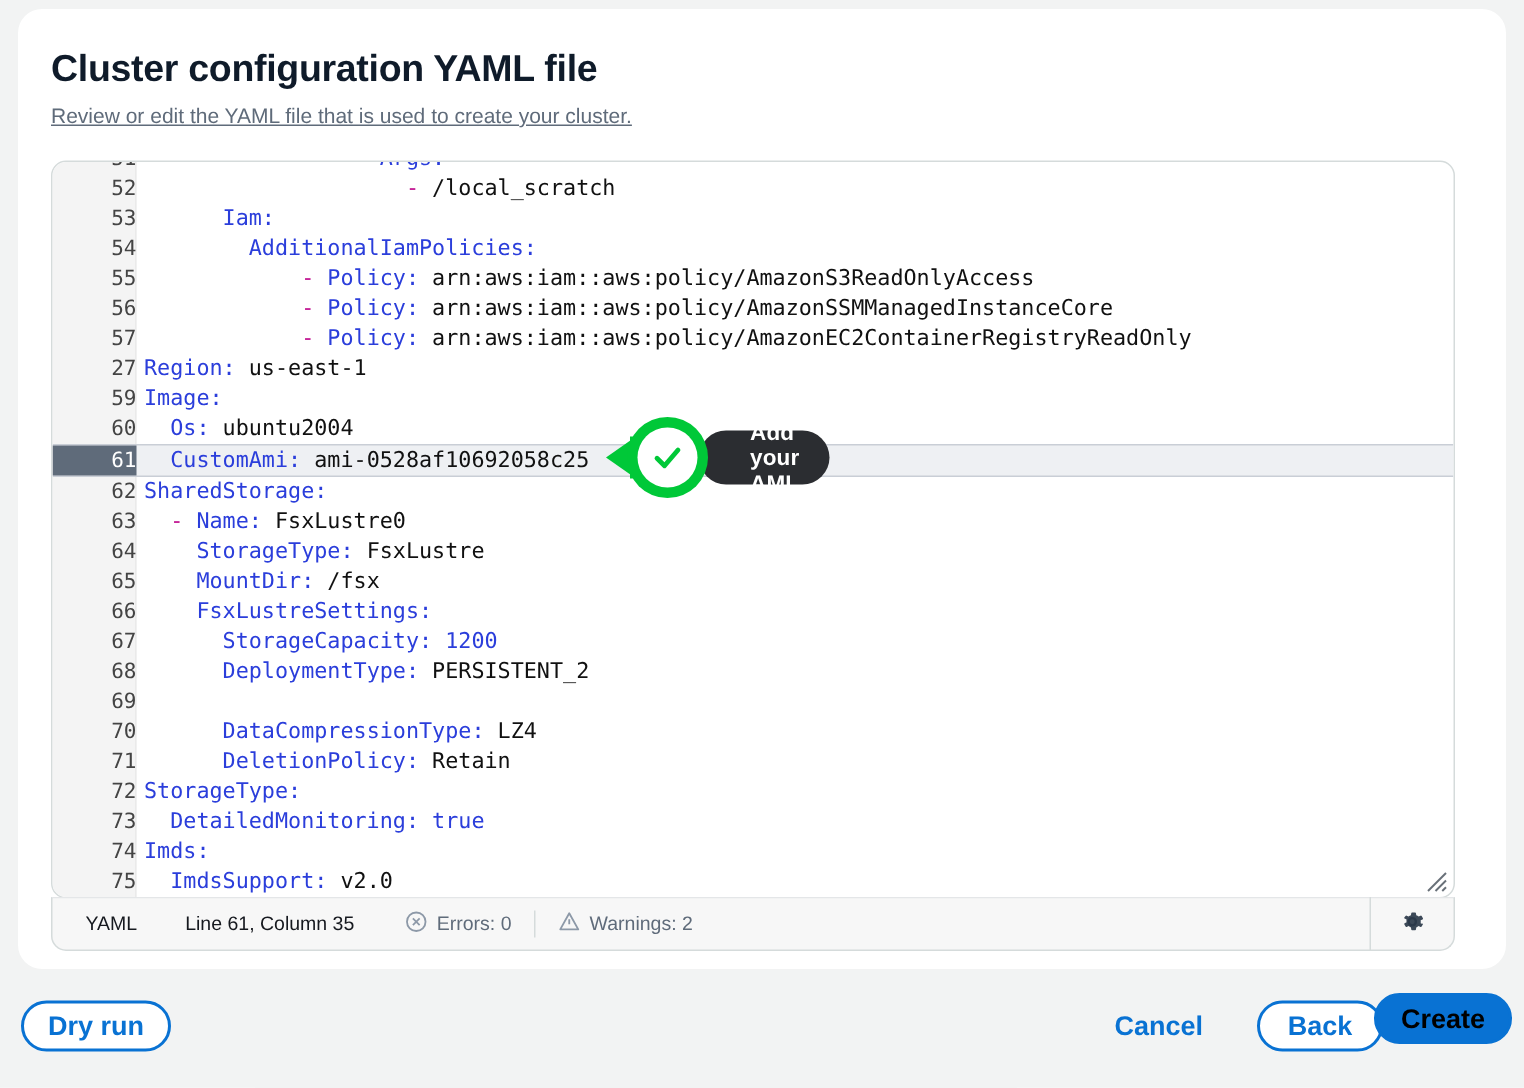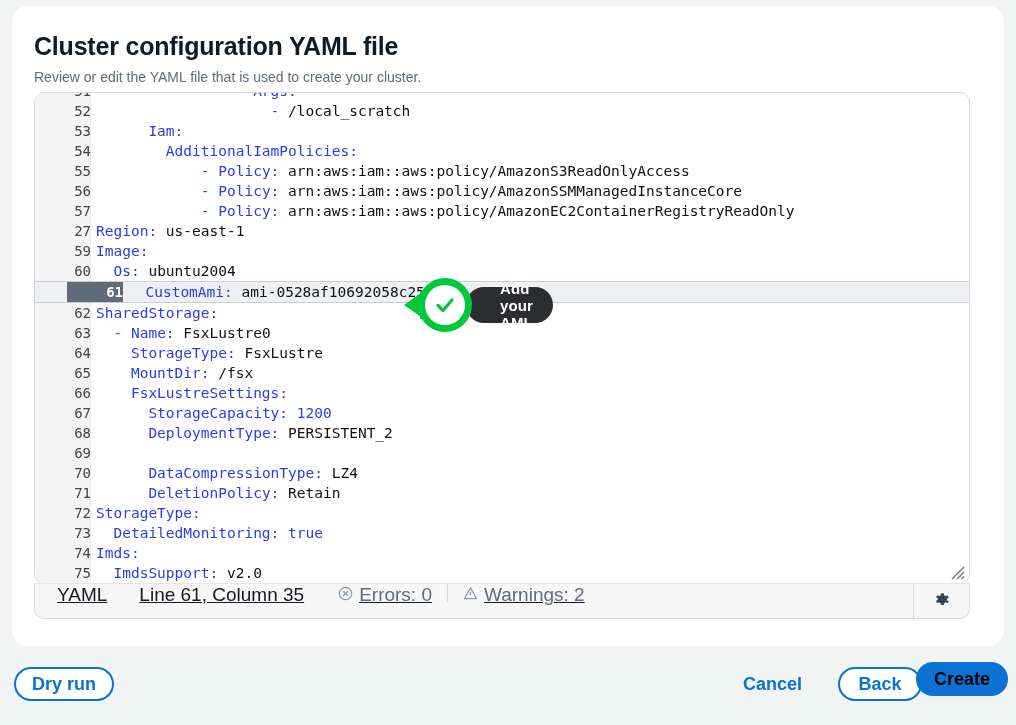--- a/index.html
+++ b/index.html
@@ -29,22 +29,23 @@
     font-size: 25px;
     font-weight: bold;
     color: #0f1b2a;
     letter-spacing: -0.2px;
     margin: 0 0 7px 0;
     line-height: 1.15;
   }
   .page-desc {
     font-size: 14px;
     color: #5f6b7a;
-    margin: 0 0 6px 0;
+    margin: 0 0 21px 0;
     line-height: 1.3;
+    text-decoration: underline;
   }
 
   
   .editor {
     position: relative;
     width: 936px; height: 492px;
     border: 1px solid #d5dbdb;
     border-radius: 10px;
     background: #ffffff;
     overflow: hidden;
@@ -81,22 +82,21 @@
     padding-right: 0;
     color: #444444;
     font-size: 14px;
     user-select: none;
     position: relative;
     z-index: 2;
   }
   .line.active .ln {
     background: #5f6b7a;
     color: #ffffff;
-    font-weight: bold;
-    margin-left: 32px;
+    font-weight: normal;
   }
   .line.active {
     background: #eef0f3;
     border-top: 1px solid #c9ced6;
     border-bottom: 1px solid #c9ced6;
     height: 22px;
     align-items: center;
   }
   .line.active .ln { height: 20px; line-height: 20px; }
   .src { padding-left: 5px; color: #111111; z-index: 2; }
@@ -116,24 +116,23 @@
   
   .statusbar {
     position: relative;
     width: 936px; height: 36px;
     margin-top: -1px;
     border: 1px solid #d5dbdb;
     border-top: 1px solid #e4e6e8;
     border-radius: 0 0 10px 10px;
     background: #f7f7f7;
     display: flex;
-    align-items: flex-start;
-    font-size: 19px;
+    align-items: center;
+    font-size: 13px;
     color: #16191f;
-    text-decoration: underline;
   }
   .sb-item { padding: 0 0 0 0; display: flex; align-items: center; }
   .sb-lang { margin-left: 22px; }
   .sb-pos  { margin-left: 32px; }
   .sb-err  { margin-left: 34px; color: #5f6b7a; display:flex; align-items:center; gap:6px;}
   .sb-sep  { margin-left: 15px; width: 1px; height: 18px; background: #d5dbdb; }
   .sb-warn { margin-left: 15px; color: #5f6b7a; display:flex; align-items:center; gap:6px;}
   .sb-gear-wrap {
     margin-left: auto;
     width: 56px; height: 36px;

